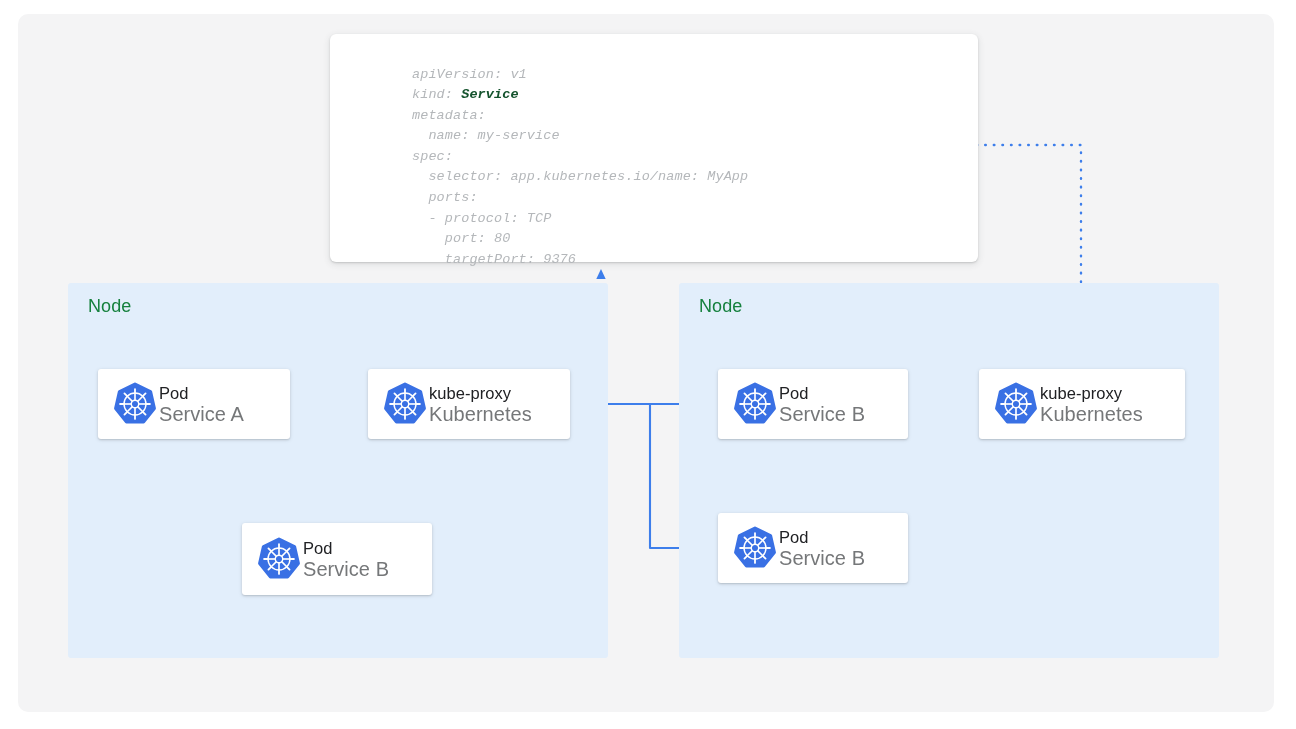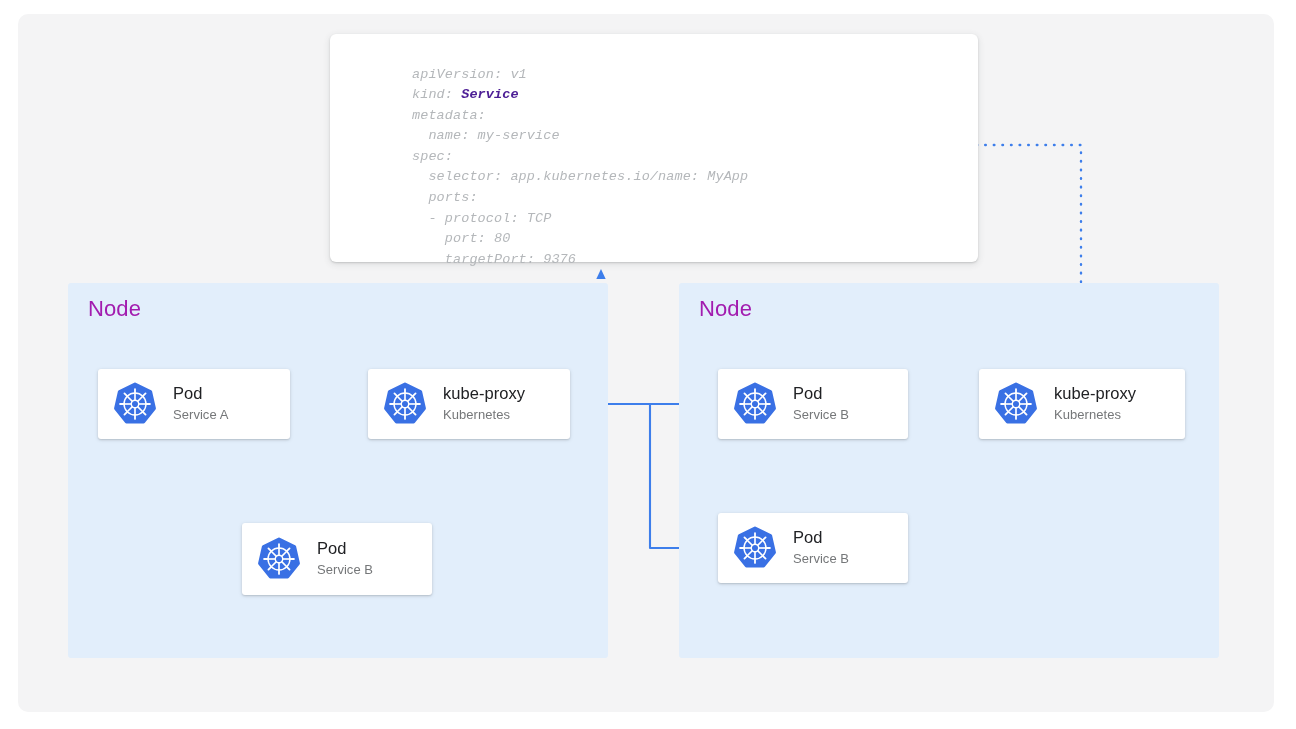--- a/index.html
+++ b/index.html
@@ -59,71 +59,71 @@
     top: 17px;
     font-family: "Liberation Mono", "DejaVu Sans Mono", monospace;
     font-style: italic;
     font-size: 13.5px;
     line-height: 20.6px;
     color: #b4b7ba;
     white-space: pre;
     letter-spacing: .1px;
   }
   #yaml-code .em {
-    color: #4c1d95;
+    color: #14532d;
     font-weight: bold;
   }
 
   
   .node-box {
     position: absolute;
     background: #e2eefb;
     border-radius: 3px;
   }
   #node-left  { left: 68px;  top: 283px; width: 540px; height: 375px; }
   #node-right { left: 679px; top: 283px; width: 540px; height: 375px; }
   .node-label {
     position: absolute;
     left: 20px;
     top: 13px;
-    font-size: 22px;
-    color: #a21caf;
+    font-size: 18px;
+    color: #15803d;
     letter-spacing: .1px;
   }
 
   
   .card {
     position: absolute;
     background: #ffffff;
     border-radius: 3px;
     box-shadow: 0 1px 2px rgba(60,64,67,.22), 0 1px 4px rgba(60,64,67,.10);
     display: flex;
     align-items: center;
   }
   .card .k8s-icon {
     flex: 0 0 auto;
     margin-left: 15px;
     width: 44px;
     height: 44px;
     display: block;
   }
   .card .card-text {
-    margin-left: 16px;
+    margin-left: 2px;
     display: flex;
     flex-direction: column;
     justify-content: center;
   }
   .card .card-title {
     font-size: 16.5px;
     color: #202124;
     line-height: 21px;
     letter-spacing: .05px;
   }
   .card .card-sub {
-    font-size: 13px;
+    font-size: 20px;
     color: #757779;
     line-height: 21px;
     letter-spacing: .05px;
   }
 
   
   #card-pod-a        { left: 98px;  top: 369px; width: 192px; height: 70px; }
   #card-kube-left    { left: 368px; top: 369px; width: 202px; height: 70px; }
   #card-pod-b-local  { left: 242px; top: 523px; width: 190px; height: 72px; }
   #card-pod-b1       { left: 718px; top: 369px; width: 190px; height: 70px; }

